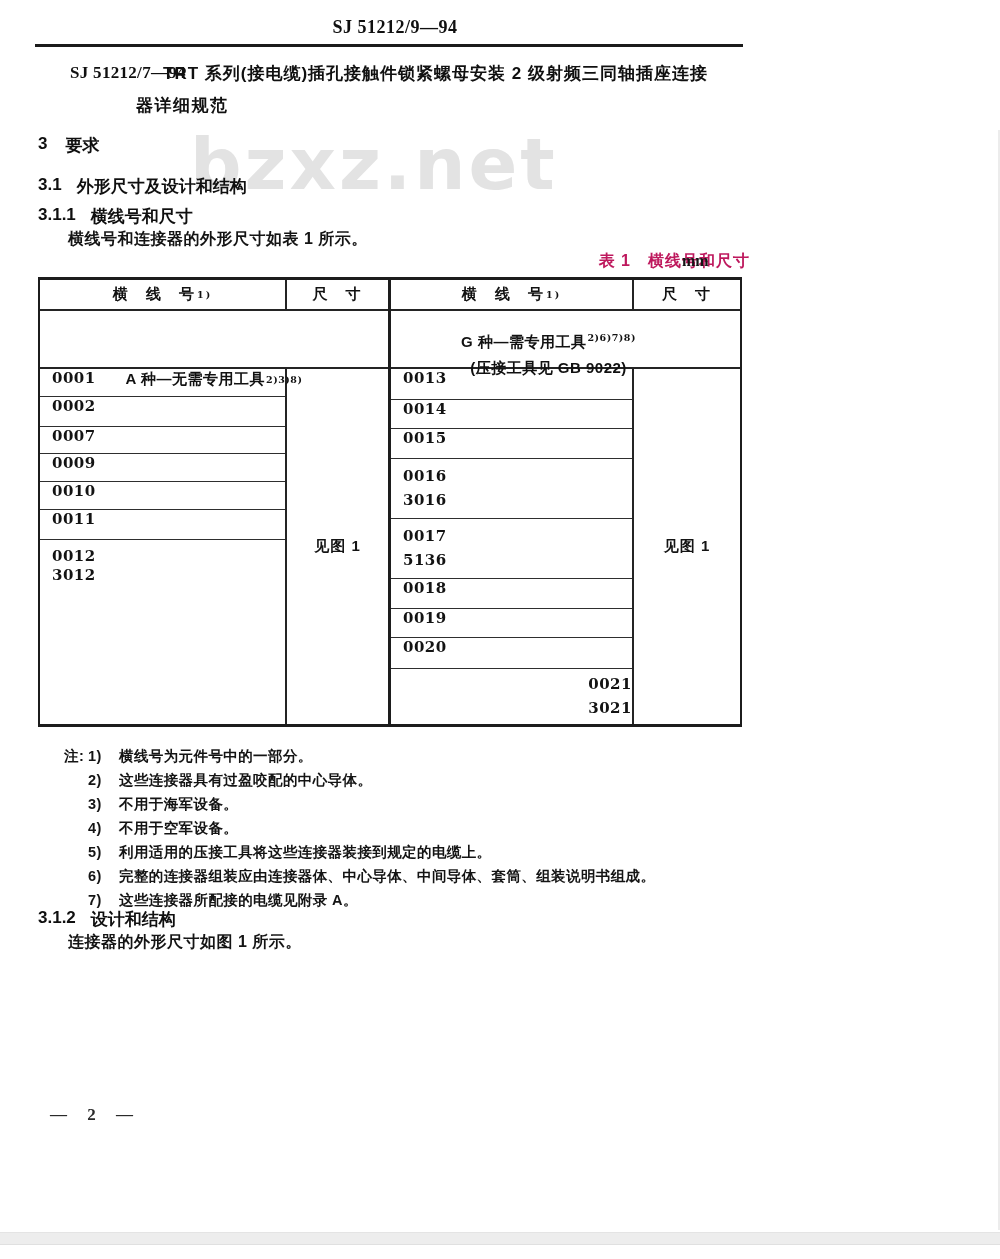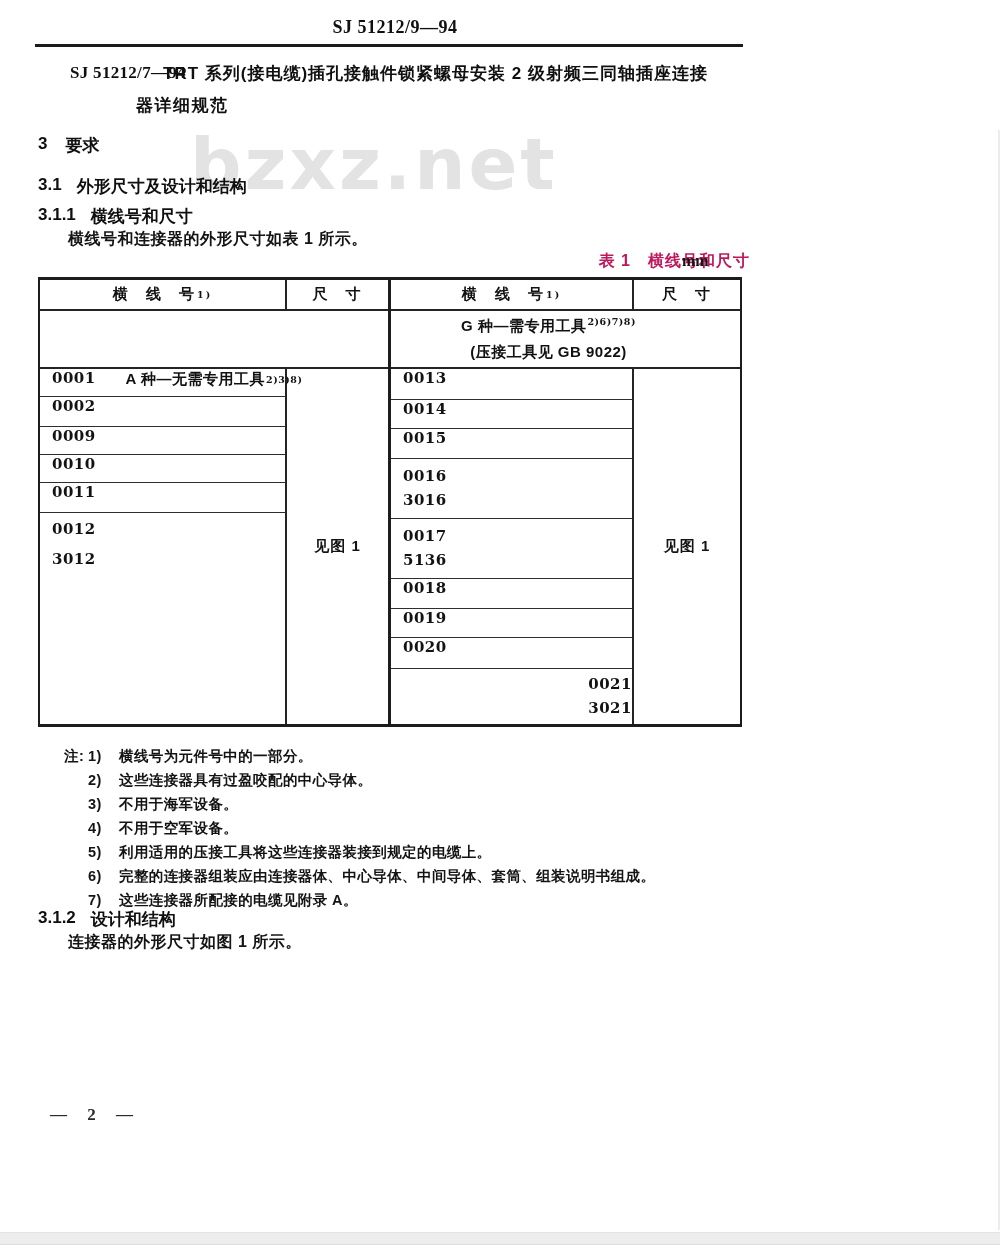--- a/index.html
+++ b/index.html
@@ -46,21 +46,21 @@
   .hdr{font-weight:700;font-size:15px;color:#111;word-spacing:10px;letter-spacing:2px;}
   .cat{font-weight:700;font-size:15px;color:#111;letter-spacing:.5px;margin-top:40px;}
   .cat2{display:flex;flex-direction:column;align-items:center;justify-content:center;gap:7px;}
   .catline{font-weight:700;font-size:15px;color:#111;letter-spacing:.5px;}
   sup{font-size:9.5px;font-weight:700;vertical-align:super;margin-left:1px;font-family:"DejaVu Serif",serif;}
   .rows{position:absolute;display:flex;flex-direction:column;box-sizing:border-box;}
   .row{box-sizing:border-box;border-bottom:1.5px solid #2e2e2e;display:flex;
     padding-left:12px;flex:0 0 auto;}
   .row.dbl{flex-direction:column;align-items:flex-start;justify-content:space-evenly;padding-top:2px;padding-bottom:2px;}
   .row.last{border-bottom:none;flex:1 1 auto;align-items:flex-end;}
-  .row.tall{flex-direction:column;align-items:flex-start;justify-content:flex-start;padding-top:7px;gap:11px;}
+  .row.tall{flex-direction:column;align-items:flex-start;justify-content:flex-start;padding-top:7px;gap:0;}
   .num{font-family:"DejaVu Serif",serif;font-weight:700;font-size:15px;color:#131313;letter-spacing:.5px;line-height:19px;}
   .seecell{position:absolute;display:flex;align-items:center;justify-content:center;
     font-weight:600;font-size:15px;color:#141414;letter-spacing:1px;}
   
   .notes{position:absolute;left:64px;top:744px;}
   .note{display:flex;height:24px;align-items:center;font-weight:600;font-size:14.5px;color:#141414;letter-spacing:.4px;}
   .npre{width:24px;flex:0 0 auto;}
   .nnum{width:31px;flex:0 0 auto;}
   
   .footer{position:absolute;left:50px;top:1105px;font-family:"Liberation Serif",serif;
@@ -125,31 +125,34 @@
           <sup>1)</sup>
       </div>
       <div class="cell hdr" style="left:594px;top:0;width:106px;height:29px;">
         <span>尺 寸</span>
       </div>
 
       <div class="cell cat" style="left:0;top:31px;width:348px;height:56px;">
         <span>A 种—无需专用工具</span>
           <sup>2)3)8)</sup>
       </div>
-      <div class="cell cat2" style="left:351px;top:31px;width:315px;height:56px;">
+      <div class="cell cat2" style="left:351px;top:47px;width:315px;height:56px;">
         <span class="catline"><span>G 种—需专用工具</span><sup>2)6)7)8)</sup></span>
         <span class="catline">(压接工具见 GB 9022)</span>
       </div>
 
       <div class="rows" style="left:0;top:89px;width:245px;height:355px;">
         <div class="row" style="height:28px;">
             <span class="num">0001</span>
           </div>
         <div class="row" style="height:30px;">
             <span class="num">0002</span>
+          </div>
+        <div class="row" style="height:27px;">
+            <span class="num">0007</span>
           </div>
         <div class="row" style="height:28px;">
             <span class="num">0009</span>
           </div>
         <div class="row" style="height:28px;">
             <span class="num">0010</span>
           </div>
         <div class="row" style="height:30px;">
             <span class="num">0011</span>
           </div>

